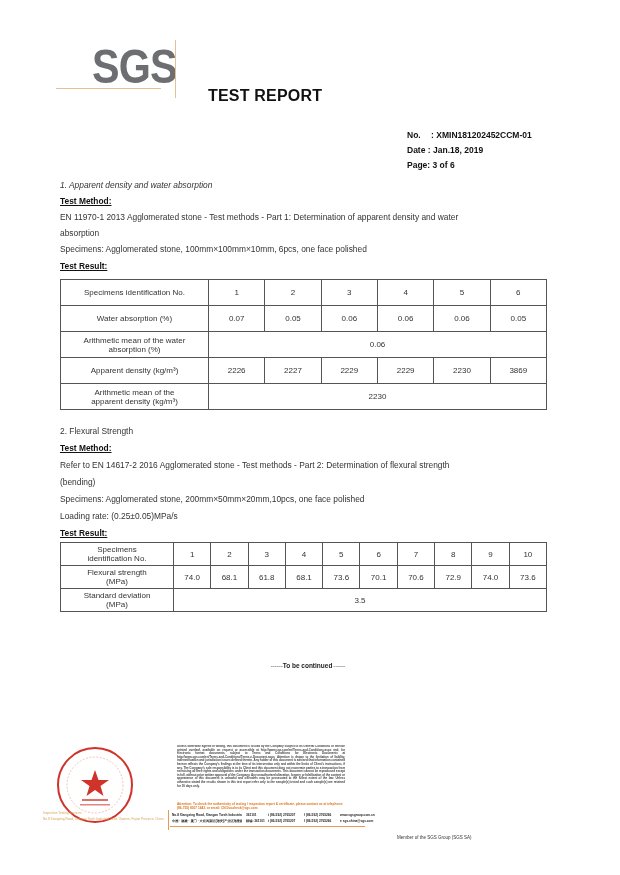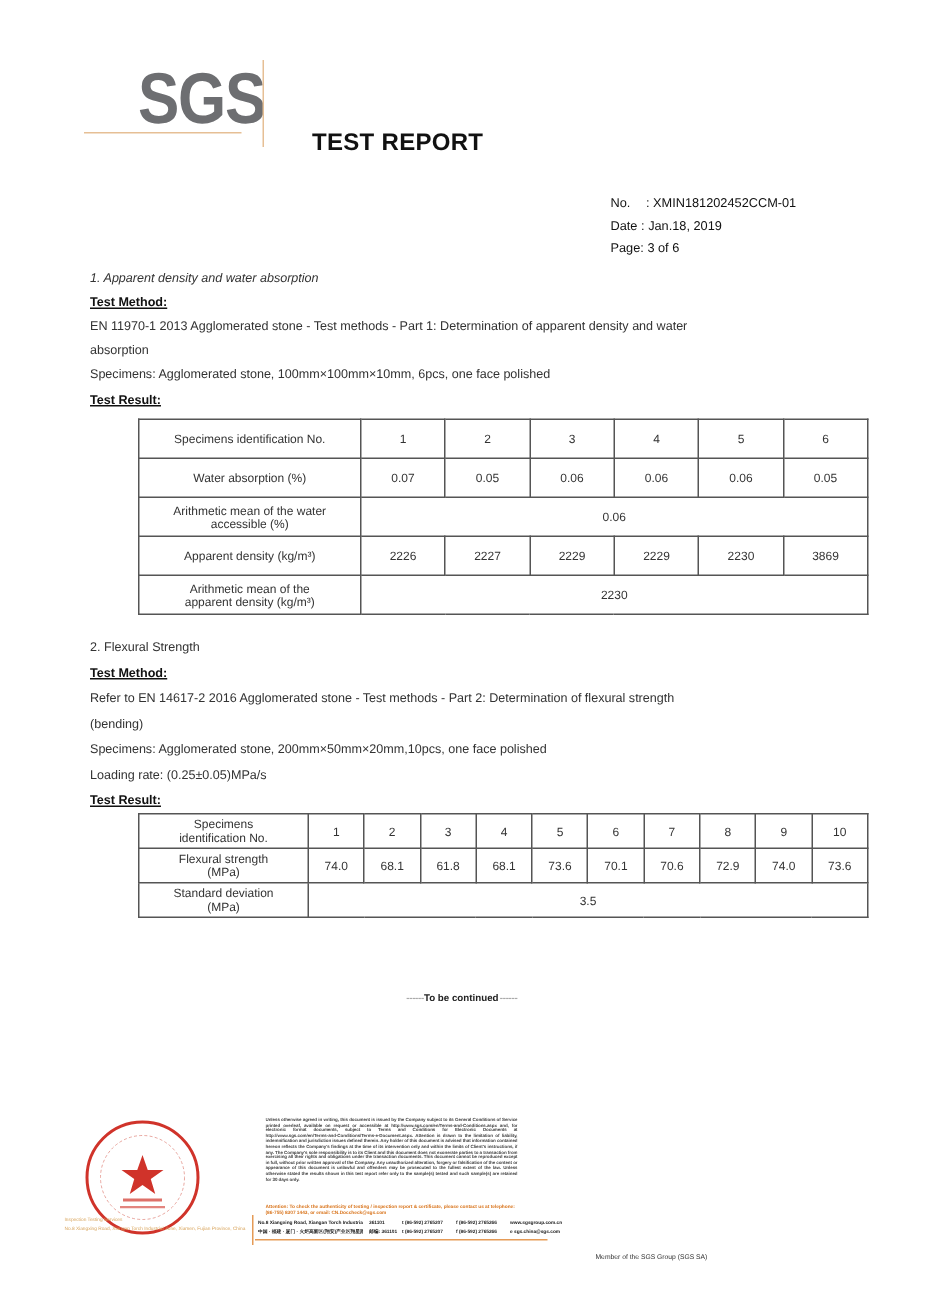--- a/index.html
+++ b/index.html
@@ -12,27 +12,27 @@
   .logo-text {
     left: 92px; top: 42px; font-family: "Liberation Sans", sans-serif; font-weight: bold;
     font-size: 48px; color: #6d6e71; letter-spacing: -1px; transform: scaleX(0.86); transform-origin: left top;
     line-height: 50px;
   }
   .logo-hline { left: 56px; top: 88px; width: 105px; height: 1px; background: #e6bf95; }
   .logo-vline { left: 175px; top: 40px; width: 1px; height: 58px; background: #e6bf95; }
   .title {
     left: 208px; top: 87px; font-weight: bold; font-size: 16px; color: #111; letter-spacing: 0.2px;
   }
-  .meta { left: 407px; font-size: 8.5px; font-weight: normal; color: #111; }
+  .meta { left: 407px; font-size: 8.5px; font-weight: bold; color: #111; }
   .body-text { left: 60px; font-size: 8.4px; color: #333; white-space: nowrap; }
   .heading-u { font-weight: bold; text-decoration: underline; color: #111; }
 
   table.t { position: absolute; border-collapse: collapse; font-size: 8px; color: #333; }
   table.t td { border: 1px solid #555; text-align: center; padding: 0; line-height: 9px; }
-  table.t { border: 1.5px solid #444; margin-left: 32px; }
+  table.t { border: 1.5px solid #444; }
 
   .stamp { left: 55px; top: 745px; width: 80px; height: 80px; }
   .fine { left: 177px; top: 745px; width: 170px; font-size: 3px; line-height: 3.6px; color: #333; }
   .orange-line { background: #e59b57; }
   .tiny { font-size: 3.2px; line-height: 4px; color: #222; white-space: nowrap; }
   .tiny-o { font-size: 3.2px; line-height: 4px; color: #d9751d; white-space: nowrap; }
 </style>
 </head>
 <body>
 
@@ -89,21 +89,21 @@
     <td>0.07</td>
     <td>0.05</td>
     <td>0.06</td>
     <td>0.06</td>
     <td>0.06</td>
     <td>0.05</td>
   </tr>
   <tr style="height:26px">
     <td>
       <div>Arithmetic mean of the water</div>
-      <div>accessible (%)</div>
+      <div>absorption (%)</div>
     </td>
     <td colspan="6">0.06</td>
   </tr>
   <tr style="height:26px">
     <td>Apparent density (kg/m³)</td>
     <td>2226</td>
     <td>2227</td>
     <td>2229</td>
     <td>2229</td>
     <td>2230</td>

